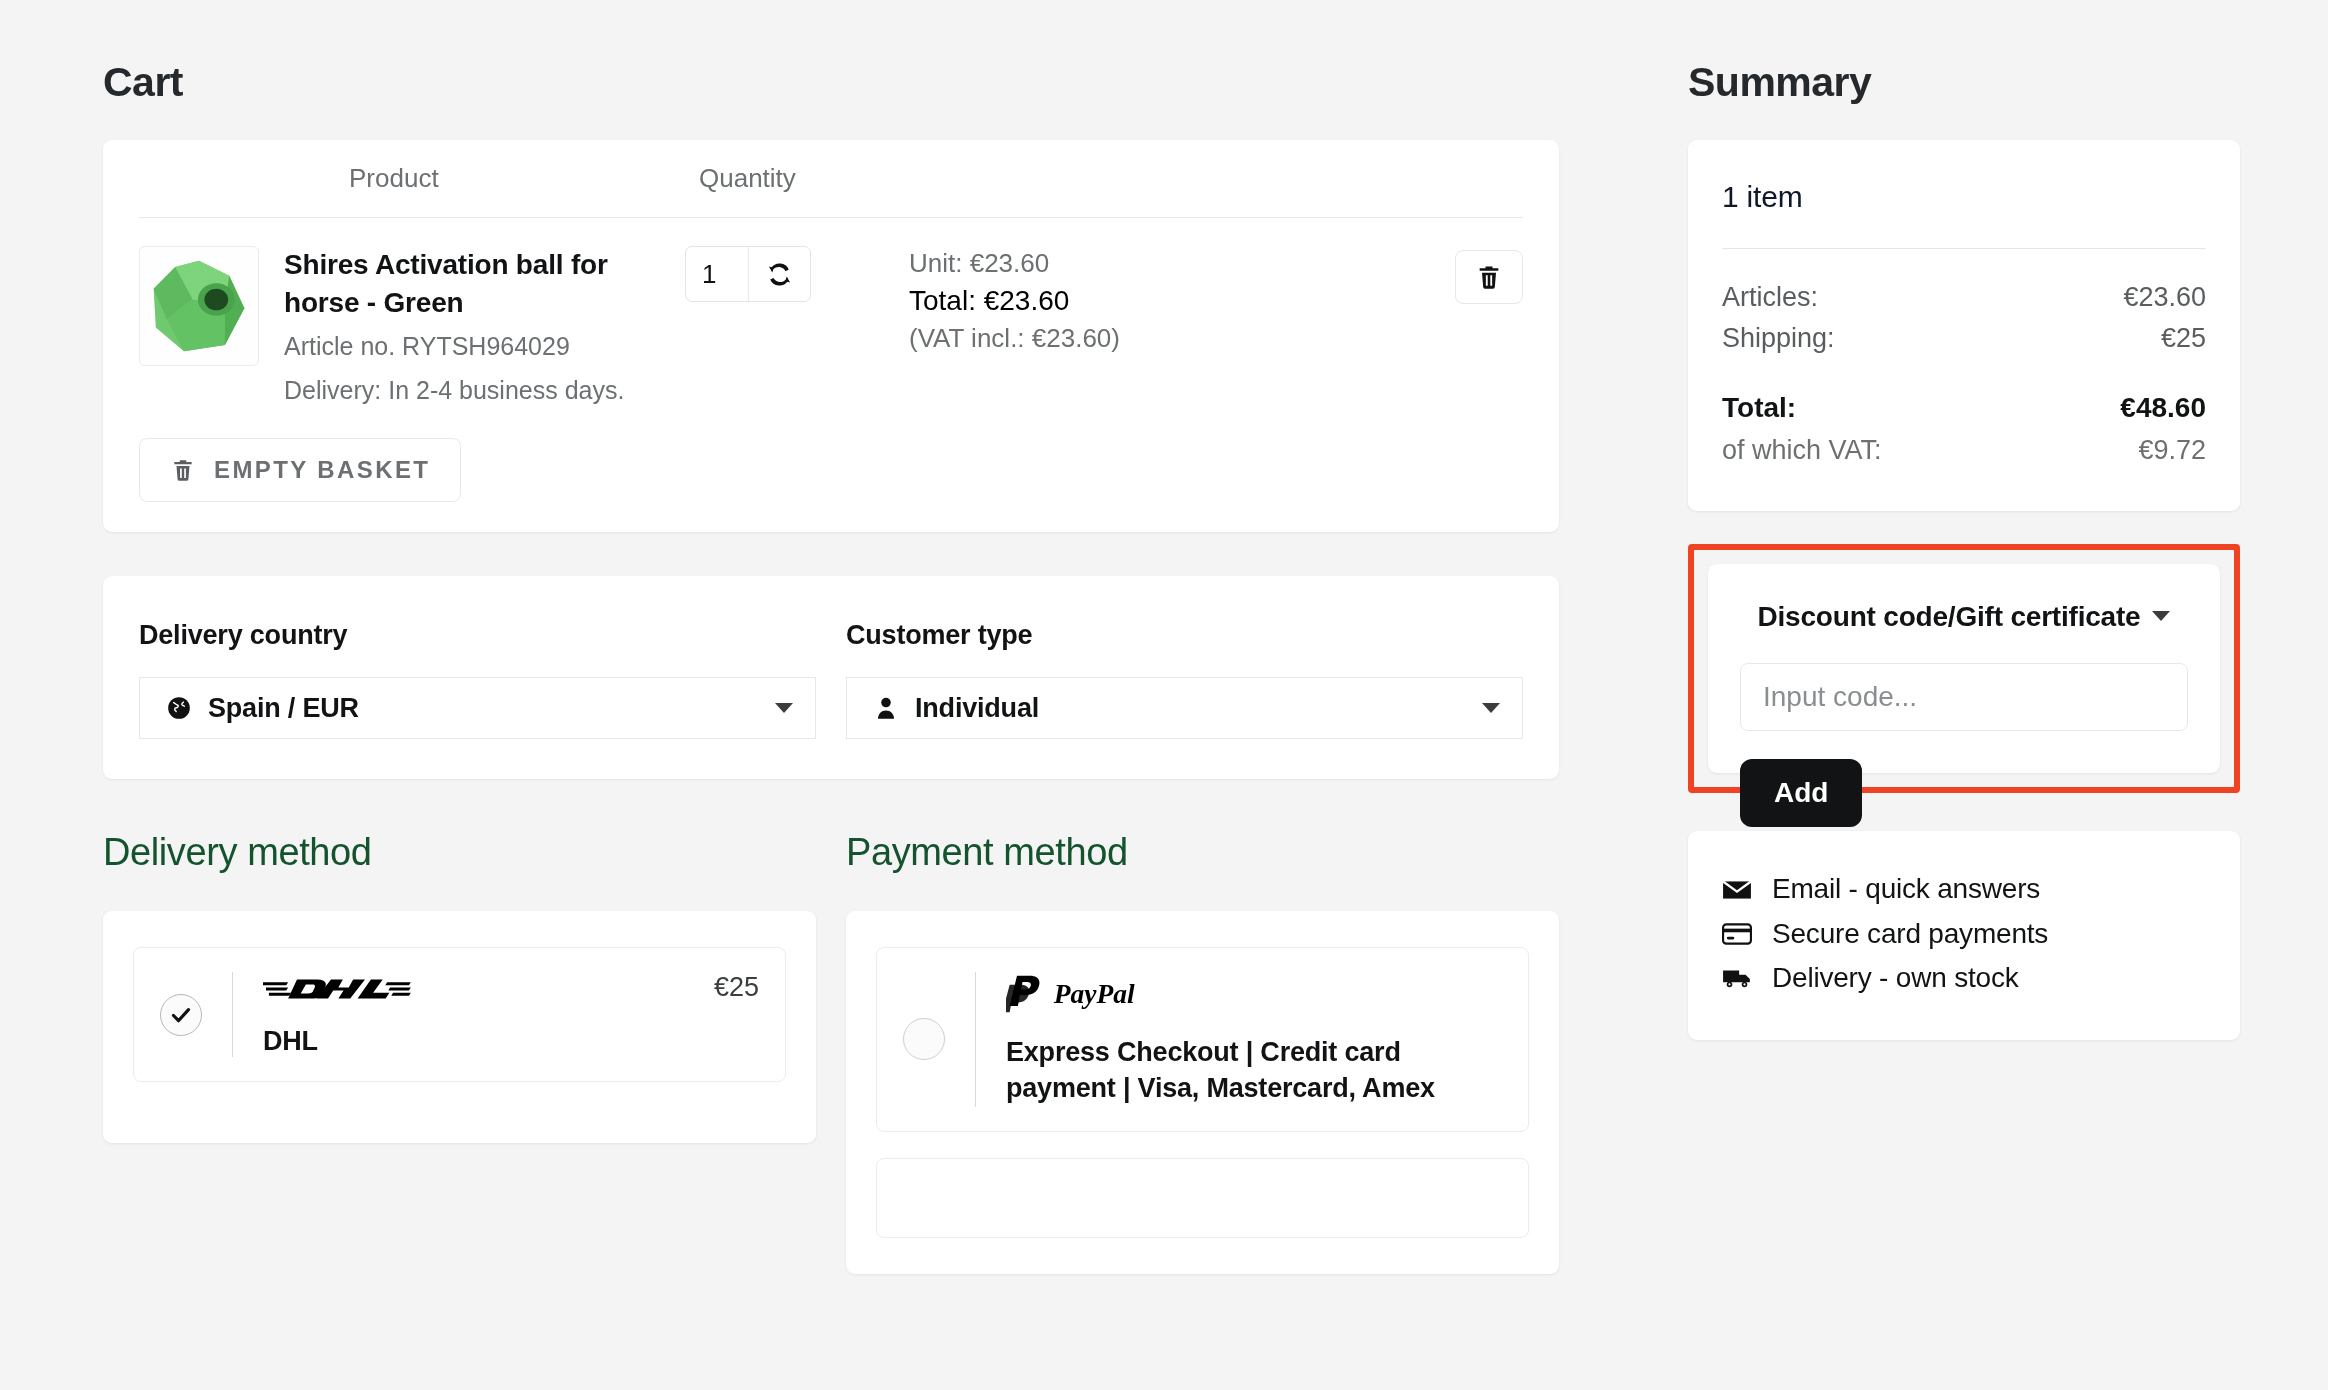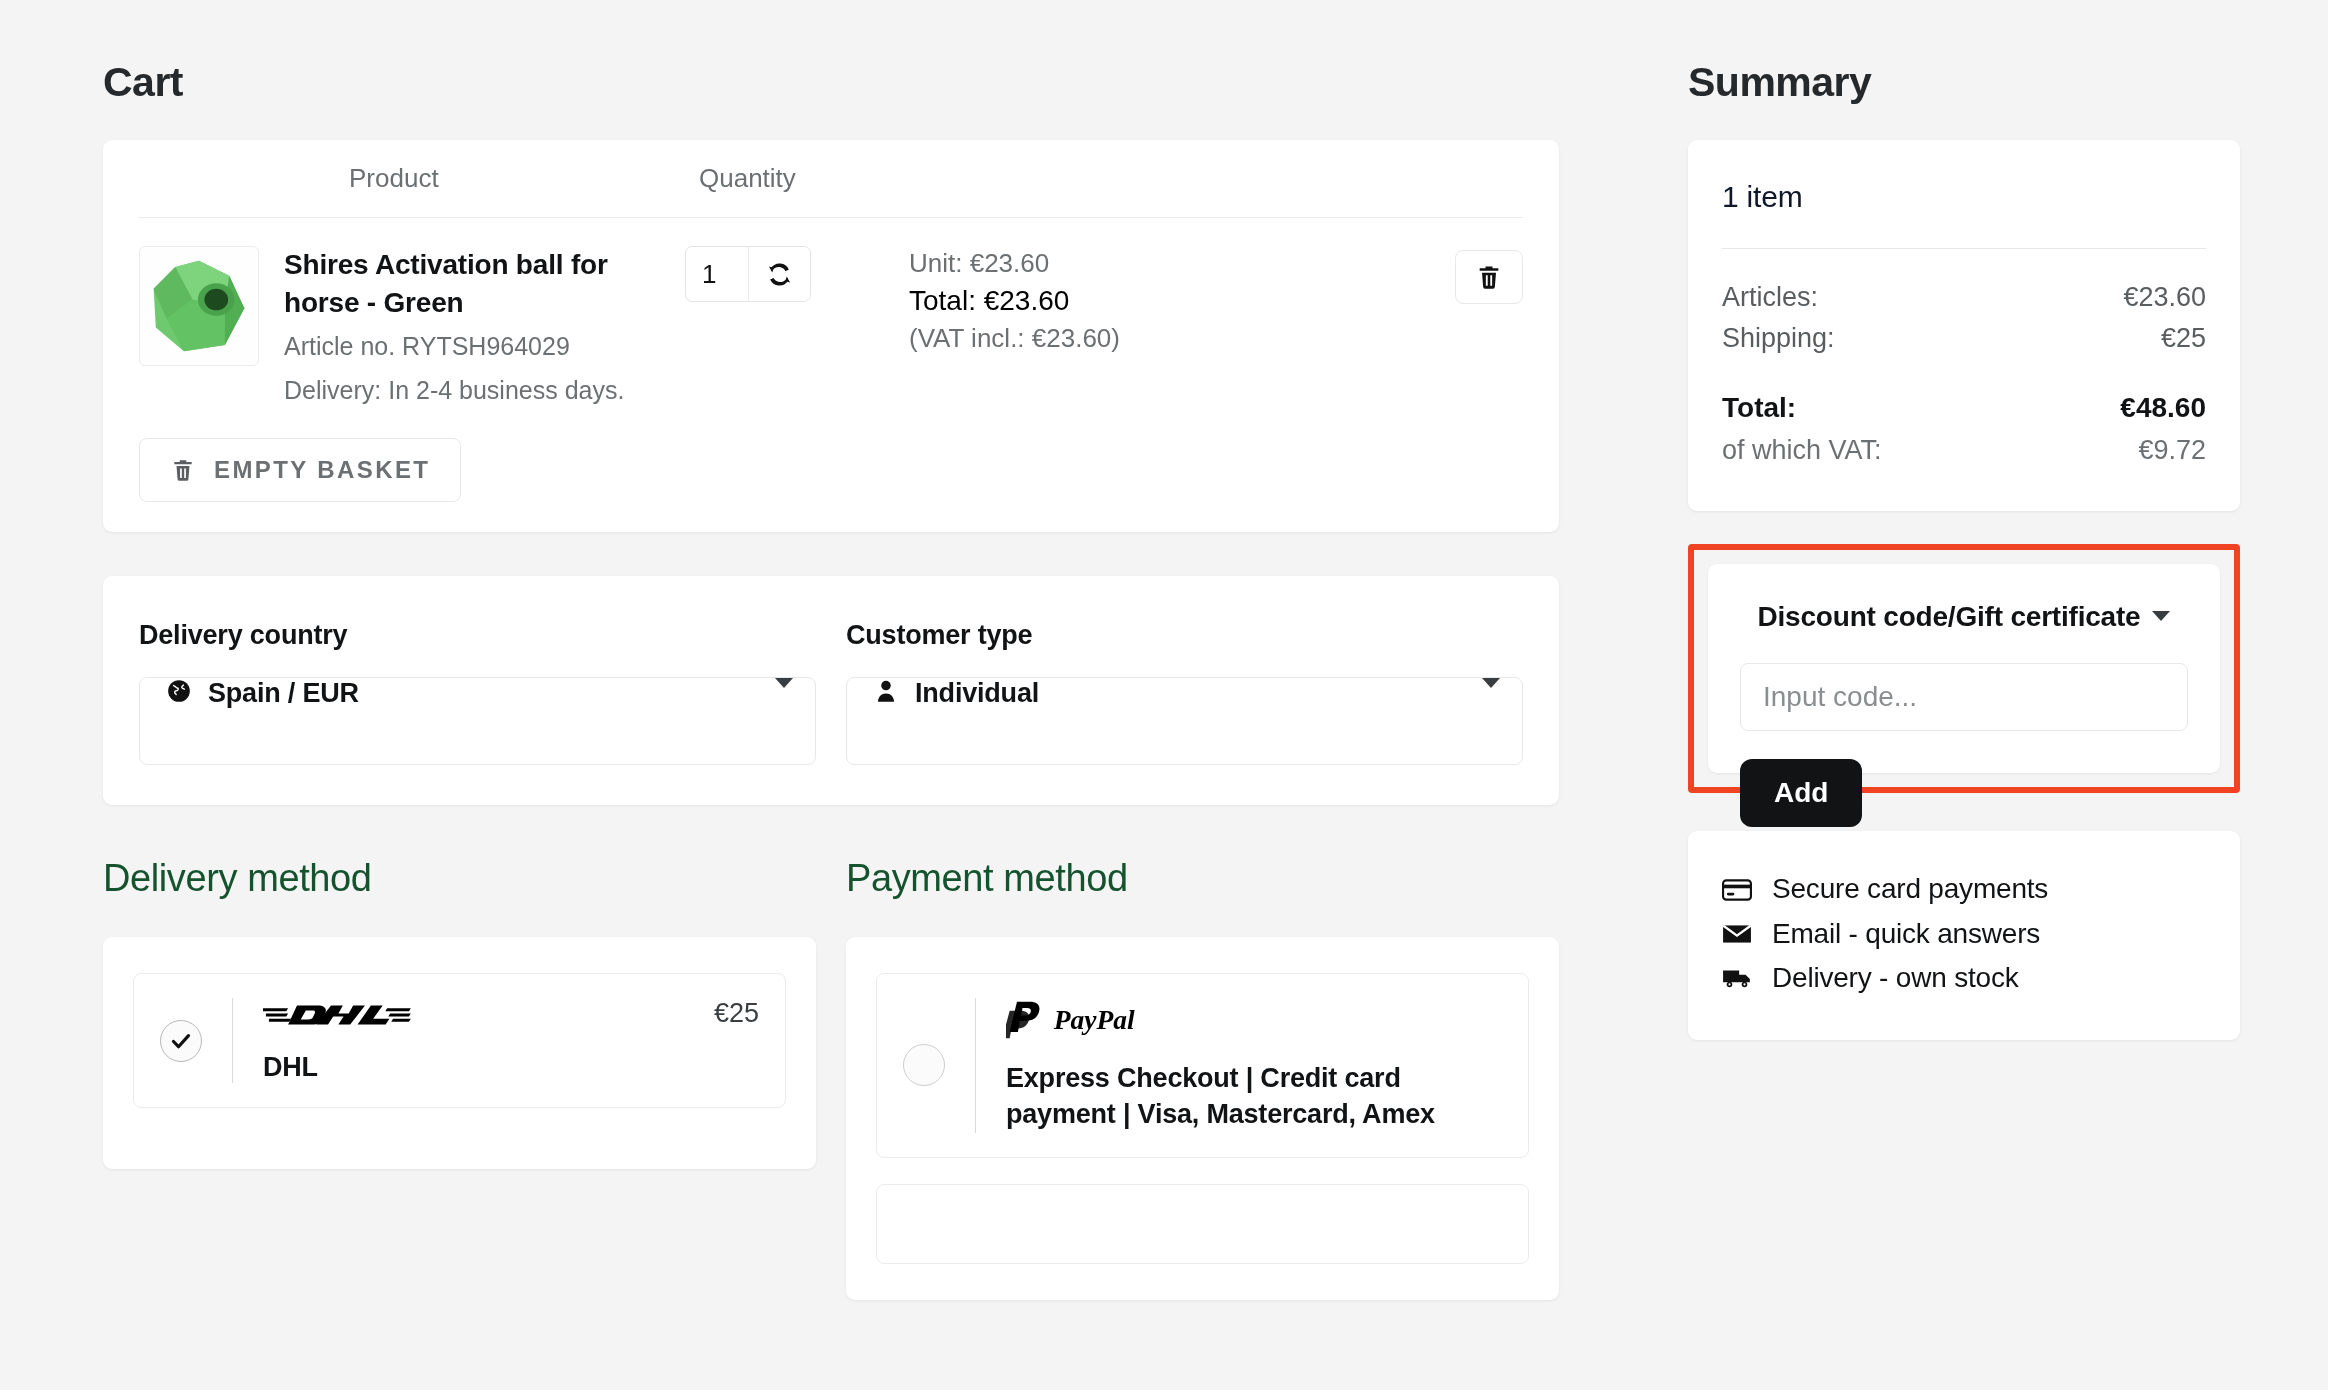--- a/index.html
+++ b/index.html
@@ -192,26 +192,26 @@
   }
   .field { flex: 1; }
   .field-label {
     font-size: 27px;
     font-weight: bold;
     color: #111315;
     margin-bottom: 26px;
     letter-spacing: -0.2px;
   }
   .select-box {
-    height: 88px;
+    height: 62px;
     border: 1px solid #e8e8e8;
-    border-radius: 8px;
+    border-radius: 0;
     background: #fff;
     display: flex;
-    align-items: flex-start;
+    align-items: center;
     padding: 0 22px 0 26px;
     cursor: pointer;
   }
   .select-box .lead-icon { width: 26px; height: 26px; flex: none; margin-right: 16px; }
   .select-value {
     font-size: 27px;
     font-weight: bold;
     color: #111315;
     flex: 1;
     letter-spacing: -0.2px;
@@ -578,32 +578,32 @@
           <span>Discount code/Gift certificate</span><span class="caret"></span>
         </div>
         <input class="code-input" type="text" placeholder="Input code..." style="">
         <button class="add-btn">Add</button>
       </div>
     </div>
 
     <div class="card trust-card">
       <div class="trust-row">
         <svg viewBox="0 0 28 22">
+          <path d="M1 3h26v16H1z" fill="#111"></path>
+          <path d="M1 3l13 9.5L27 3" fill="none" stroke="#fff" stroke-width="2.2"></path>
+        </svg>
+        <span>Email - quick answers</span>
+      </div>
+      <div class="trust-row">
+        <svg viewBox="0 0 28 22">
           <rect x="1" y="2" width="26" height="18" rx="3" fill="none" stroke="#111" stroke-width="2"></rect>
           <rect x="1" y="6" width="26" height="3.4" fill="#111"></rect>
           <rect x="4.5" y="13.5" width="7" height="2.6" rx="1.3" fill="#111"></rect>
         </svg>
         <span>Secure card payments</span>
-      </div>
-      <div class="trust-row">
-        <svg viewBox="0 0 28 22">
-          <path d="M1 3h26v16H1z" fill="#111"></path>
-          <path d="M1 3l13 9.5L27 3" fill="none" stroke="#fff" stroke-width="2.2"></path>
-        </svg>
-        <span>Email - quick answers</span>
       </div>
       <div class="trust-row">
         <svg viewBox="0 0 28 22">
           <path d="M1 4h15v11H1zM16 8h6l4 4v3h-10z" fill="#111"></path>
           <circle cx="7" cy="17" r="2.6" fill="#111"></circle>
           <circle cx="21" cy="17" r="2.6" fill="#111"></circle>
           <circle cx="7" cy="17" r="1" fill="#fff"></circle>
           <circle cx="21" cy="17" r="1" fill="#fff"></circle>
         </svg>
         <span>Delivery - own stock</span>

